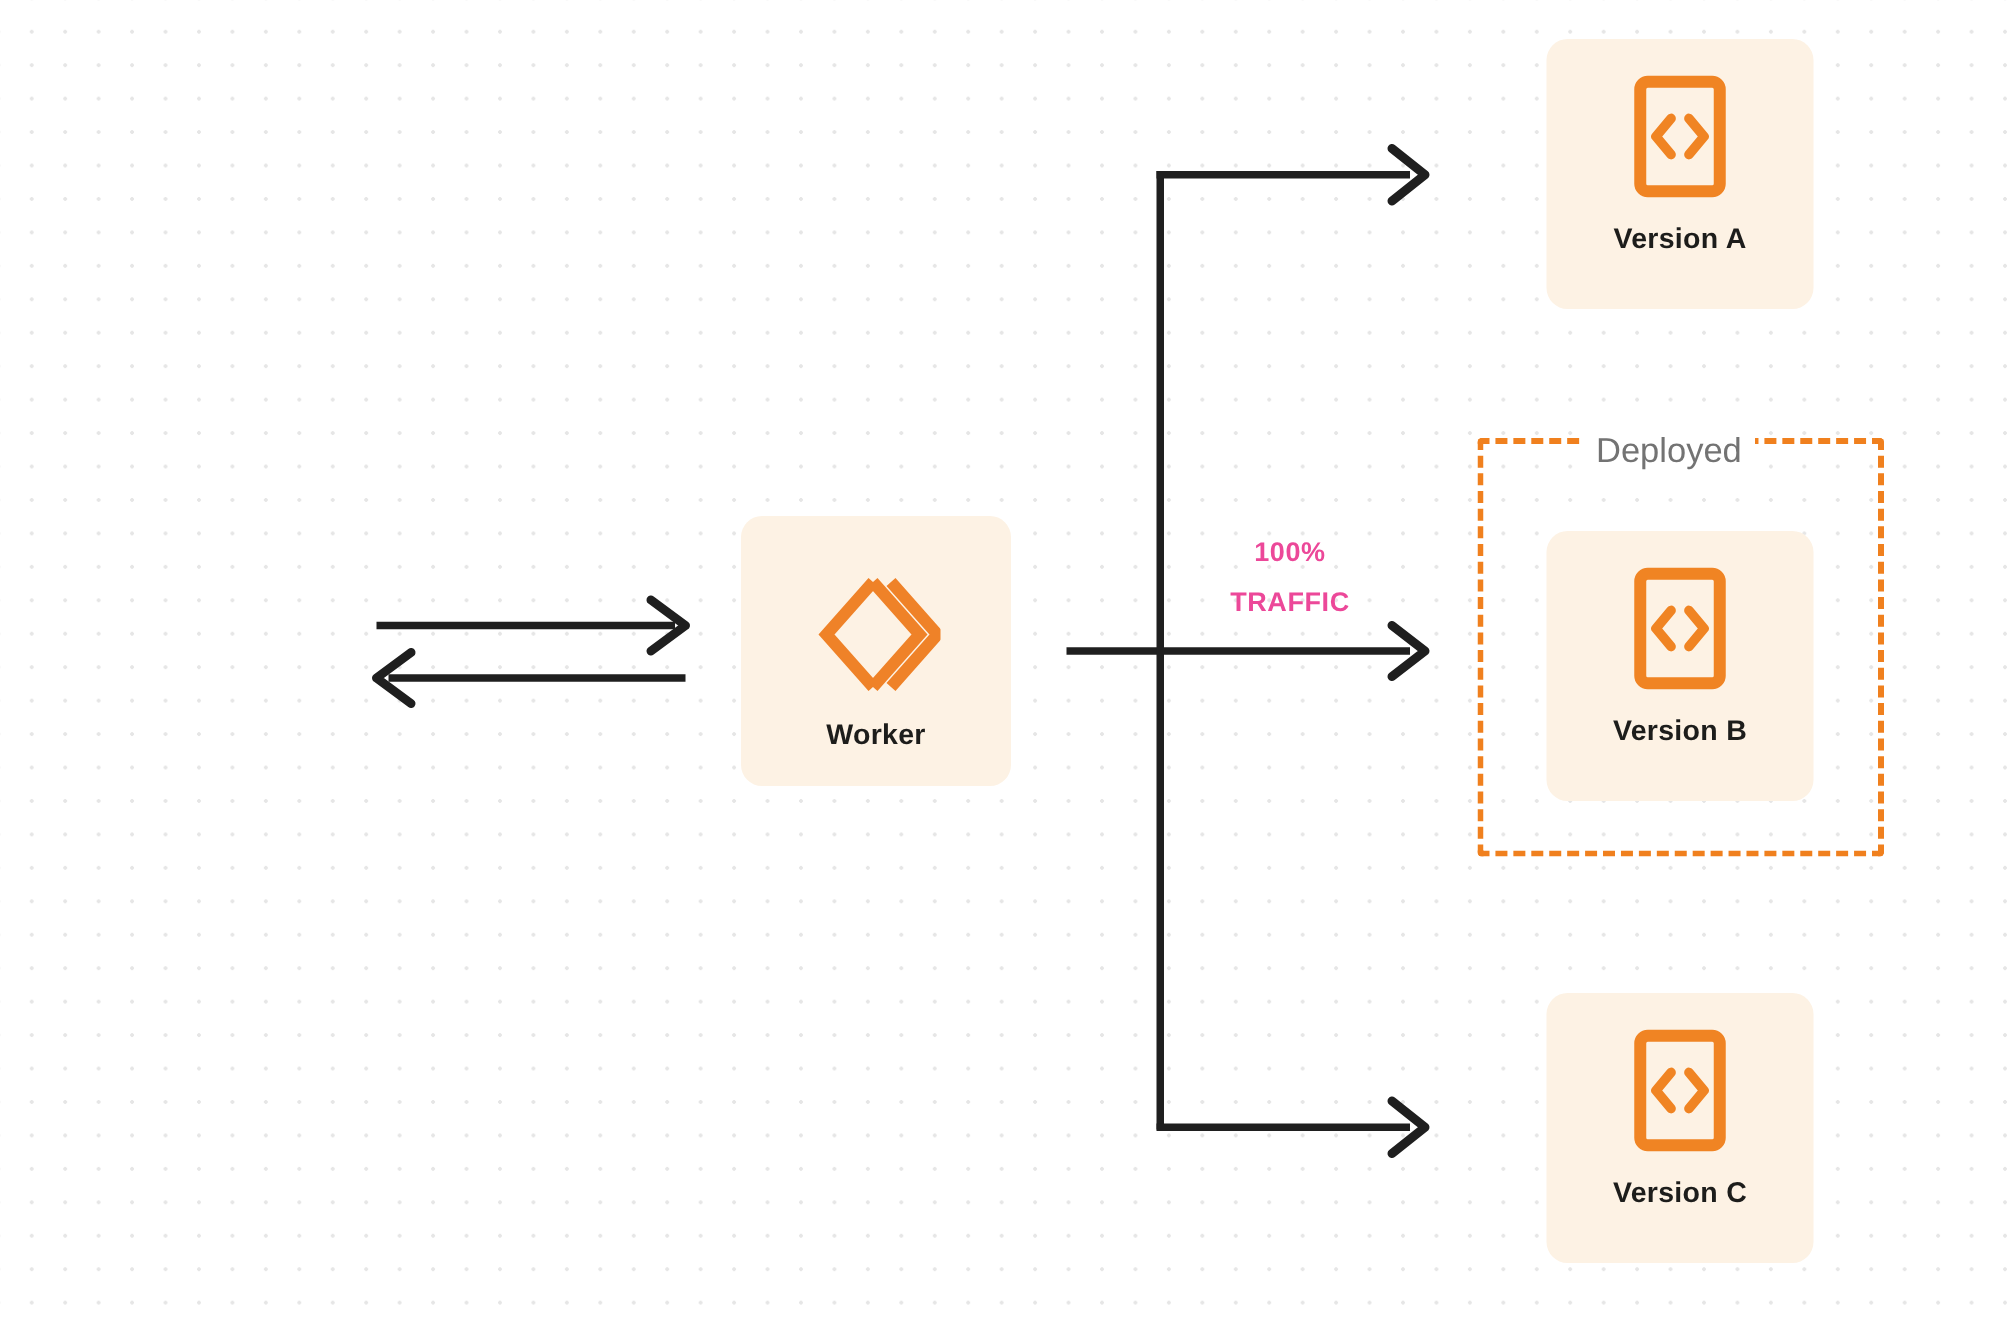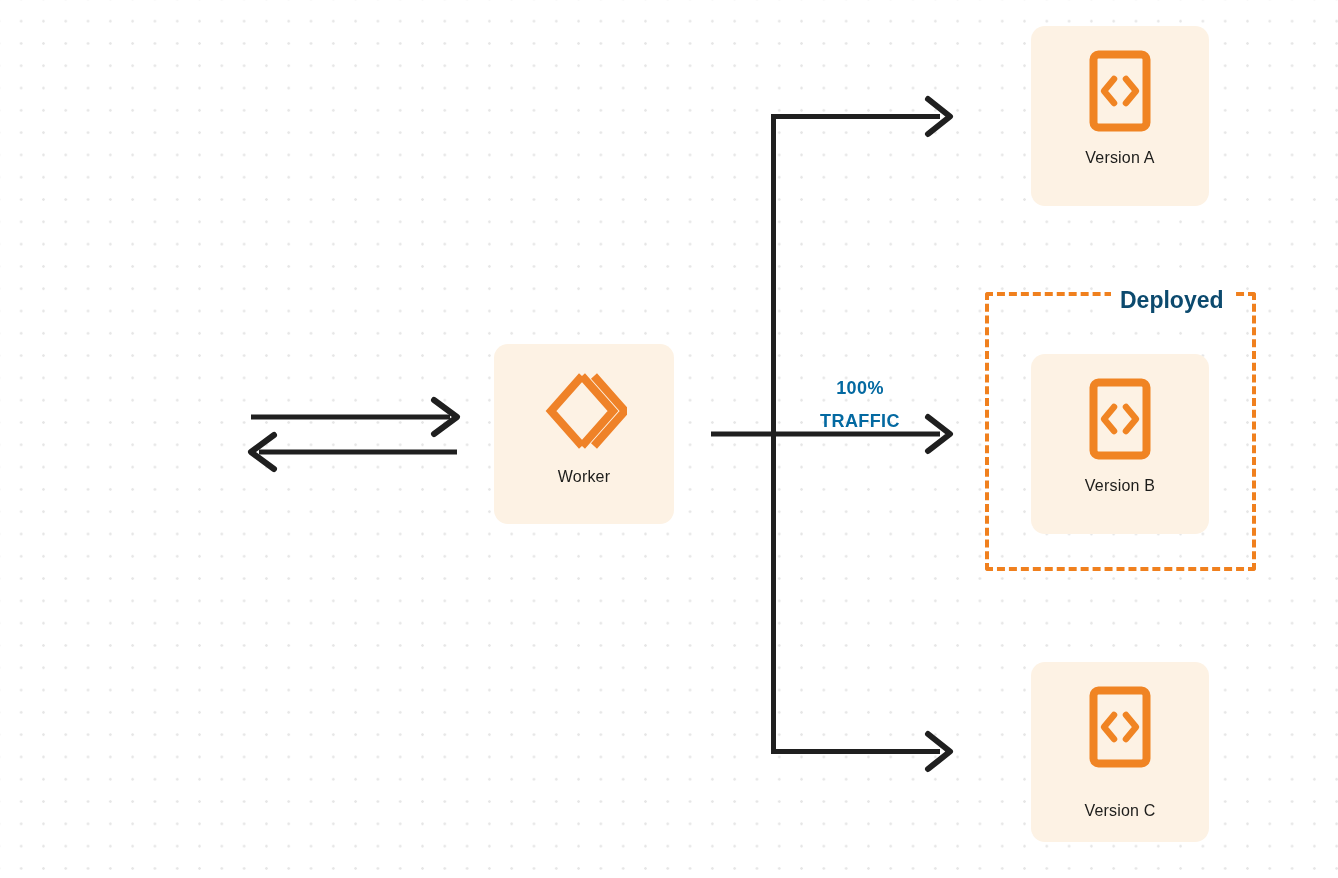--- a/index.html
+++ b/index.html
@@ -30,22 +30,22 @@
   .node {
     position: absolute;
     border-radius: 14px;
     display: flex;
     flex-direction: column;
     align-items: center;
     justify-content: center;
   }
 
   .node-label {
-    font-weight: normal;
-    font-size: 16px;
+    font-weight: bold;
+    font-size: 19px;
     letter-spacing: 0.2px;
     color: #1d1d1b;
     white-space: nowrap;
   }
 
   
   #client-node {
     left: 31px;
     top: 344px;
     width: 181px;
@@ -54,21 +54,21 @@
   }
 
   
   #worker-node {
     left: 494px;
     top: 344px;
     width: 180px;
     height: 180px;
     background: #fdf2e4;
     justify-content: flex-start;
-    padding-top: 24px;
+    padding-top: 36px;
   }
   #worker-node .worker-icon-wrap {
     width: 86px;
     height: 86px;
     display: flex;
     align-items: center;
     justify-content: center;
     margin-bottom: 14px;
   }
 
@@ -83,53 +83,53 @@
   .version-node .code-icon-wrap {
     width: 62px;
     height: 82px;
     display: flex;
     align-items: center;
     justify-content: center;
     margin-bottom: 17px;
   }
   #version-a-node { left: 1031px; top: 26px; }
   #version-b-node { left: 1031px; top: 343px; margin-top: 11px; }
-  #version-c-node { left: 1031px; top: 662px; gap: 17px; }
+  #version-c-node { left: 1031px; top: 662px; }
 
   
   #deployed-frame {
     position: absolute;
     left: 985px;
     top: 292px;
     width: 271px;
     height: 279px;
     border: 4px dashed #f0801e;
     border-radius: 3px;
   }
   #deployed-label {
     position: absolute;
-    left: 1111px;
+    left: 1055px;
     top: 286px;
     padding: 0 9px;
     background: #ffffff;
-    color: #0c4a6e;
+    color: #737373;
     font-size: 23px;
-    font-weight: bold;
+    font-weight: normal;
     line-height: 28px;
     white-space: nowrap;
   }
 
   
   #traffic-label {
     position: absolute;
     left: 790px;
-    top: 372px;
+    top: 352px;
     width: 140px;
     text-align: center;
-    color: #0369a1;
+    color: #ec4899;
     font-size: 18px;
     font-weight: bold;
     line-height: 33px;
     letter-spacing: 0.4px;
   }
 
   
   #arrow-layer {
     position: absolute;
     left: 0;

